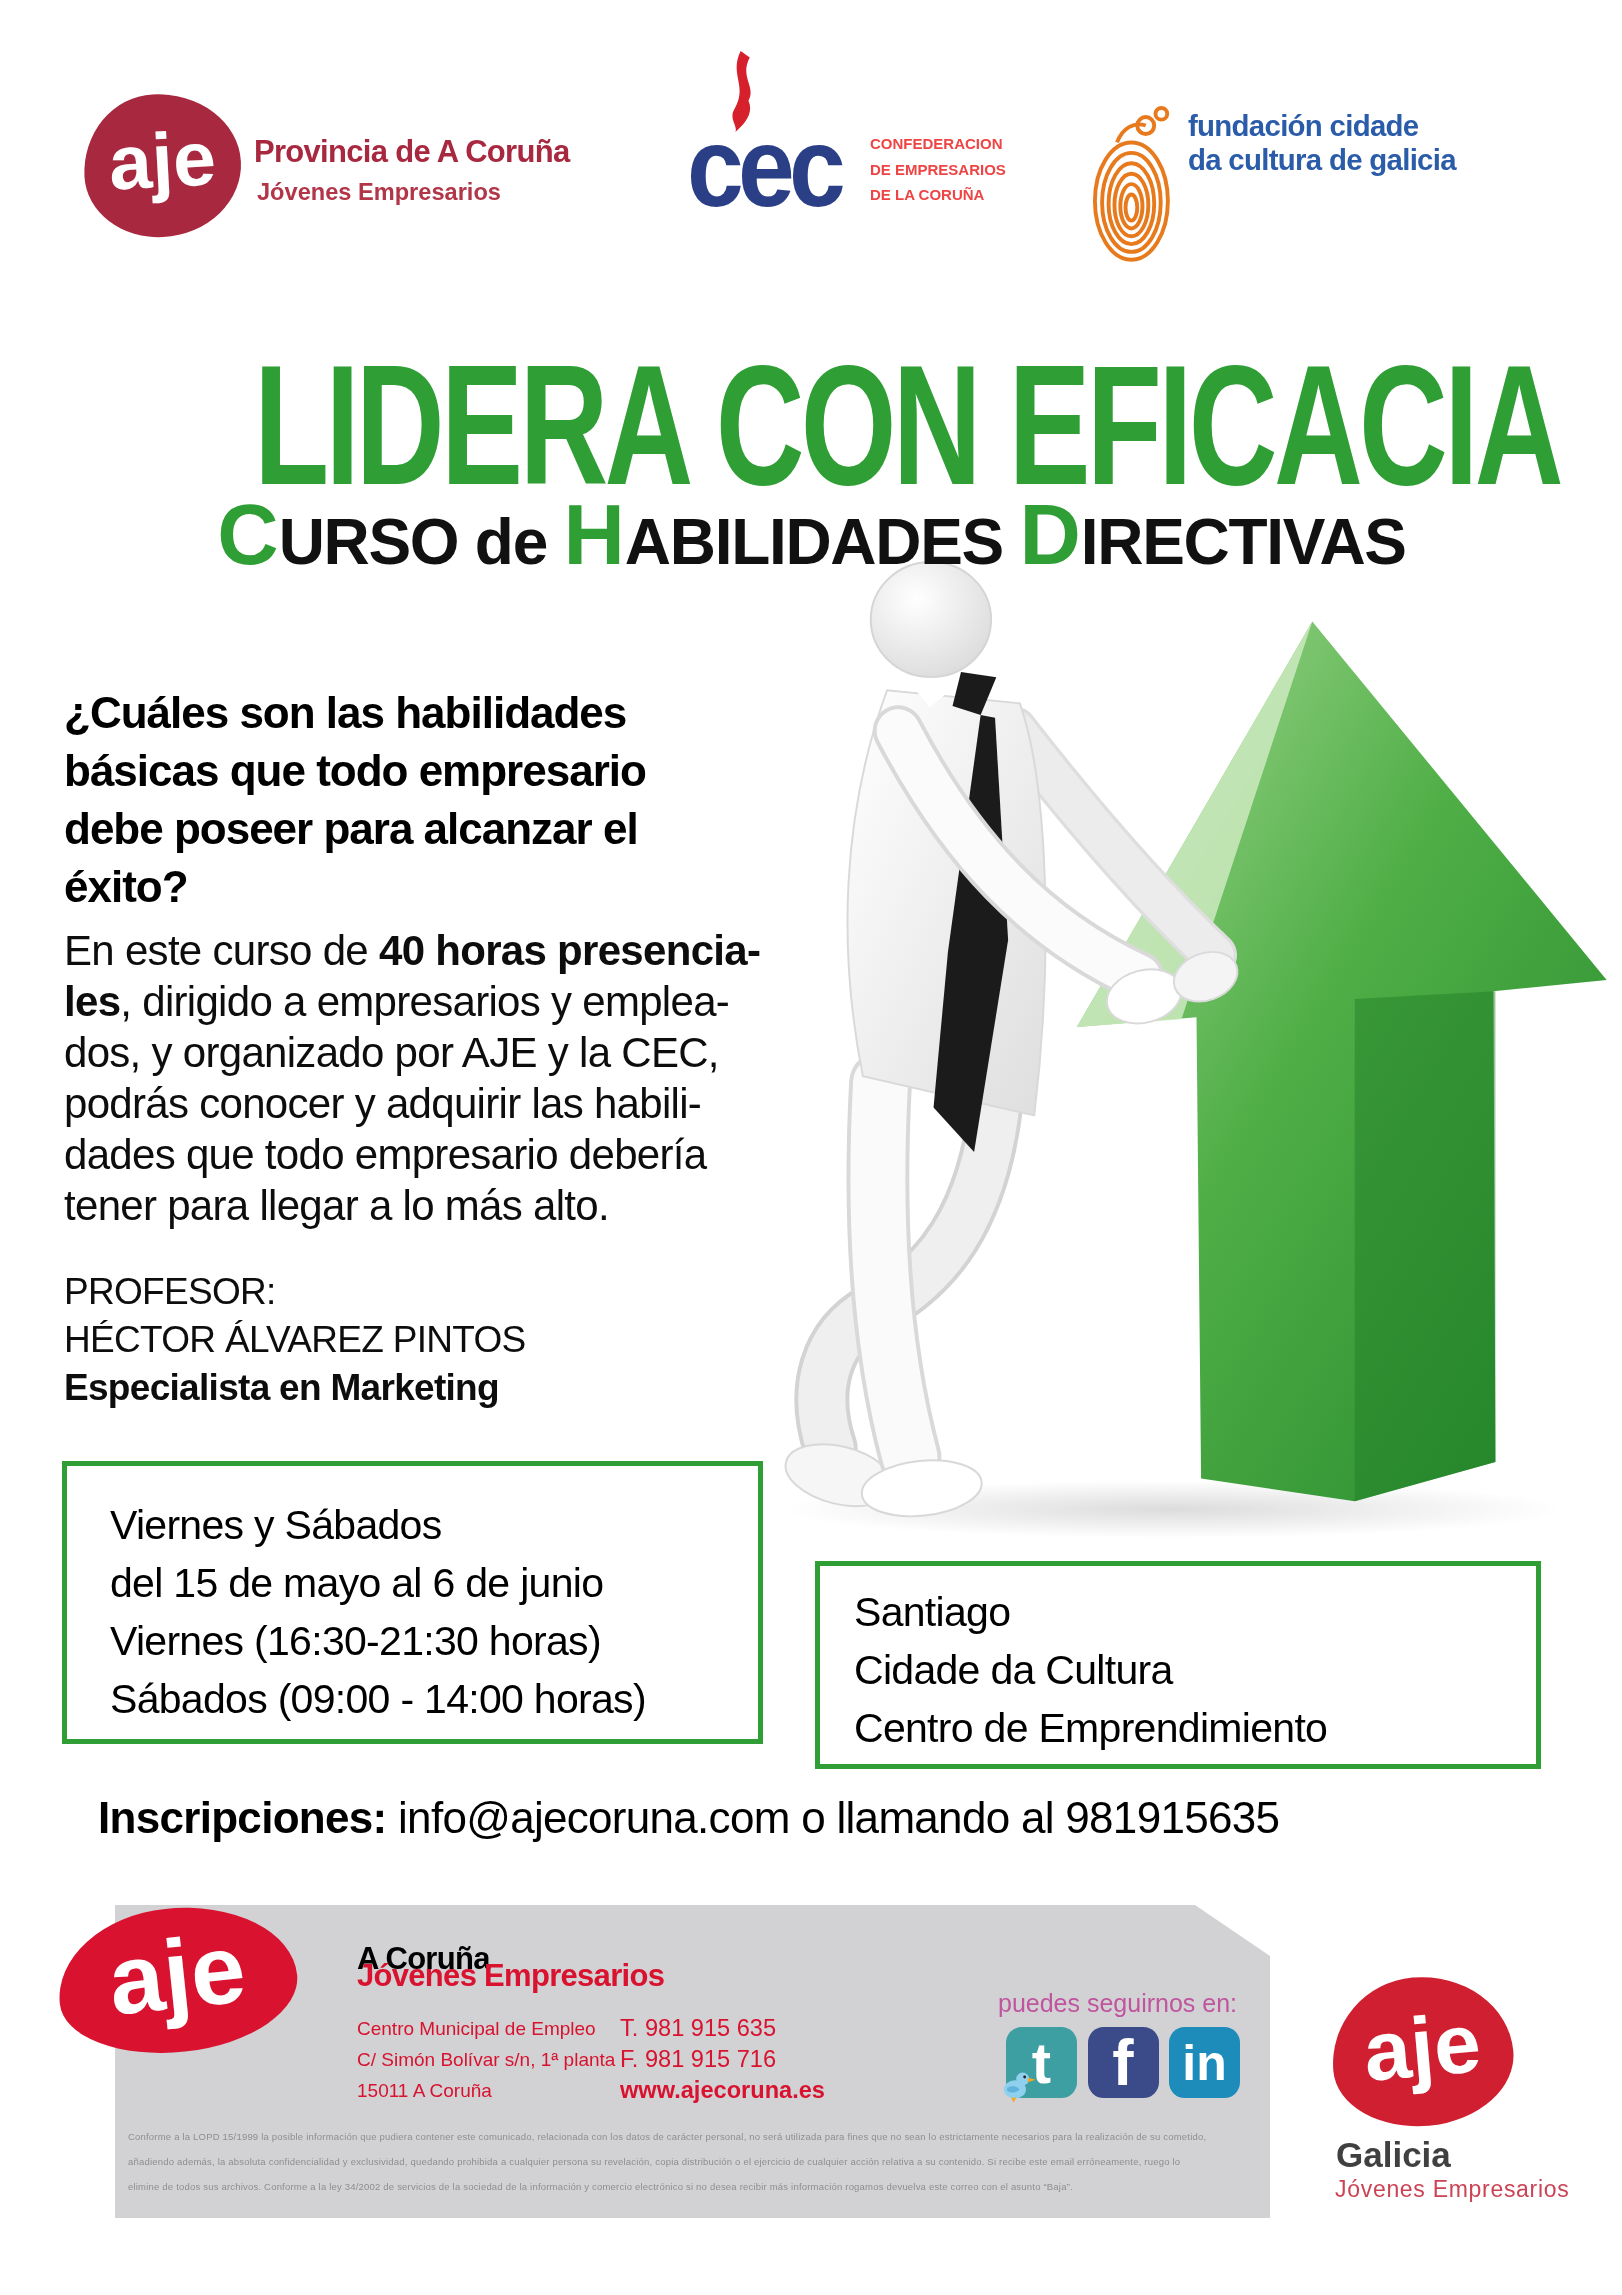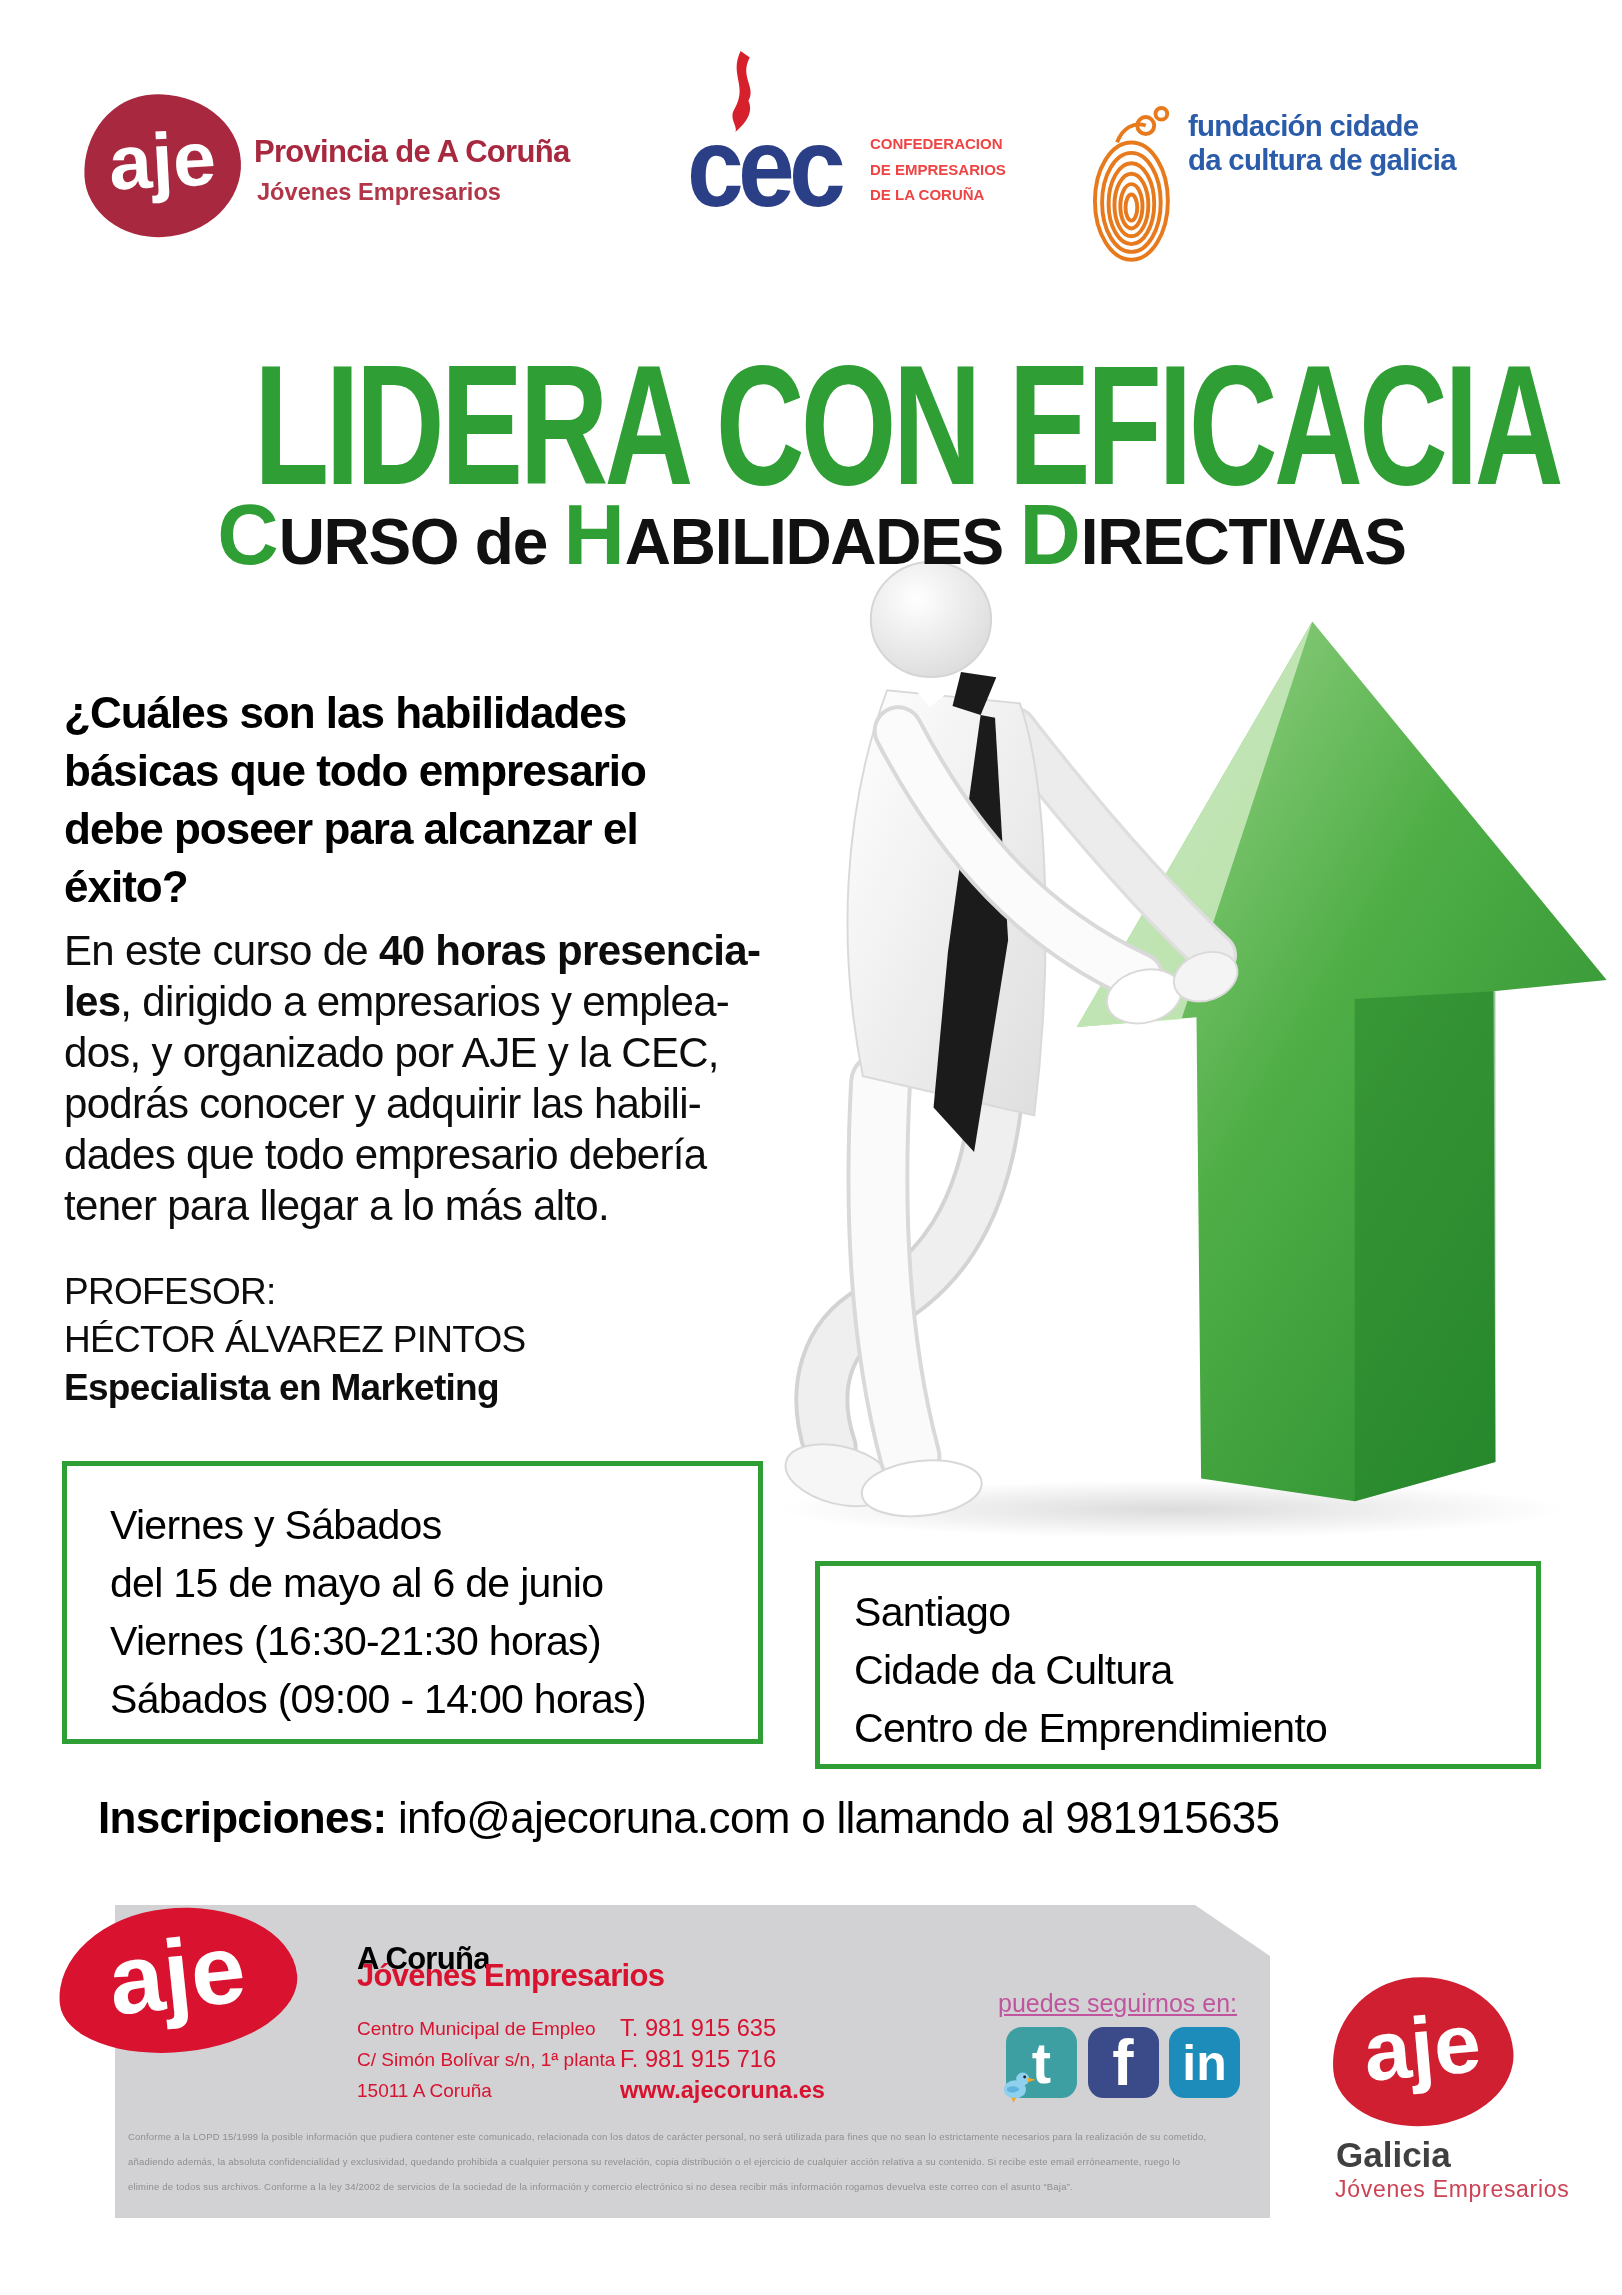--- a/index.html
+++ b/index.html
@@ -53,21 +53,21 @@
   
   .footer-bar { left:115px; top:1905px; width:1155px; height:313px; background:#d2d2d4;
     clip-path:polygon(0 0, 1080px 0, 1155px 51px, 1155px 313px, 0 313px); z-index:1; }
   .footer-blob { left:58px; top:1908px; width:239px; height:144px; background:#d8122f;
     border-radius:48% 52% 50% 50% / 58% 55% 45% 42%; transform:rotate(-6deg); font-size:98px; padding-bottom:11.8px; z-index:2; }
   .f-org1 { left:357px; top:1921px; font-size:31px; font-weight:bold; color:#000000; letter-spacing:-0.7px; z-index:2;margin-top:20px; }
   .f-org2 { left:357px; top:1958px; font-size:31px; font-weight:bold; color:#d8122f; letter-spacing:-0.7px; z-index:2; }
   .f-addr { left:357px; top:2013px; font-size:19px; color:#d8122f; line-height:31px; z-index:2; }
   .f-phone { left:620px; top:2013px; font-size:23.6px; color:#d8122f; line-height:31px; z-index:2; }
   .f-web { font-weight:bold; }
-  .f-follow { left:998px; top:1989px; font-size:25px; color:#c0549f; z-index:2;text-decoration:underline; }
+  .f-follow { left:998px; top:1989px; font-size:25px; color:#c0549f; z-index:2; }
   .icons { left:1006px; top:2027px; display:flex; gap:10.5px; z-index:2; }
   .icon { width:71px; height:71px; border-radius:15.7px; color:#fff; display:flex; align-items:center;
     justify-content:center; font-weight:bold; position:relative; }
   .icon-tw { background:#3d9fa2; font-size:58px; }
   .icon-fb { background:#3b4a88; font-size:64px; }
   .icon-in { background:#1e8cba; font-size:50px; }
   .tw-bird { position:absolute; left:-7.9px; bottom:-6.5px; width:39px; height:39px; }
   .legal { left:128px; top:2124px; width:1128px; font-size:9.5px; color:#8e8e8e; line-height:25px;
     letter-spacing:0.2px; z-index:2; white-space:nowrap; }
 

